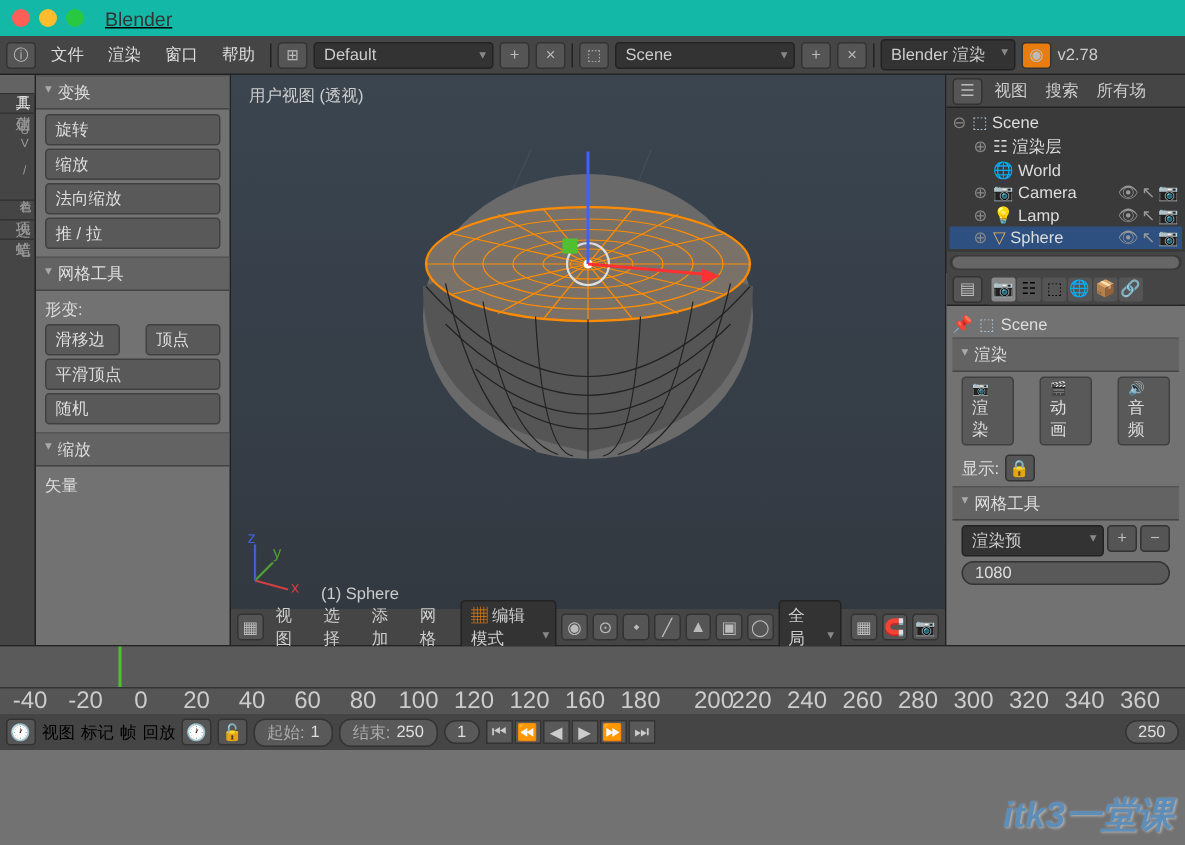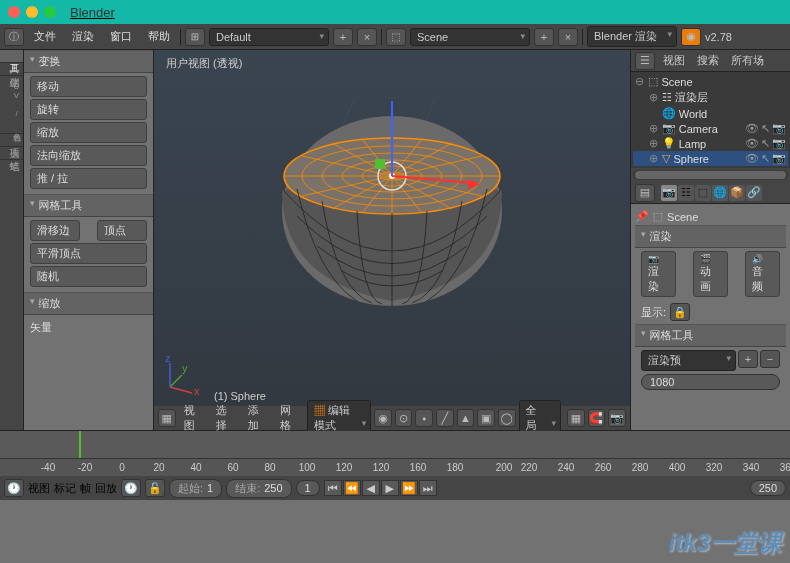--- a/index.html
+++ b/index.html
@@ -44,21 +44,21 @@
 .tree-icons { margin-left: auto; display: flex; gap: 2px; color: #999; }
 .props-area { flex: 1; background: #727272; overflow: hidden; }
 .props-tabs { display: flex; background: #454545; padding: 2px; gap: 1px; }
 .ptab { width: 16px; height: 16px; background: #555; border-radius: 2px; cursor: pointer; display: flex; align-items: center; justify-content: center; }
 .ptab.active { background: #888; }
 .props-body { padding: 4px; }
 .pin-row { display: flex; align-items: center; gap: 4px; color: #ddd; padding: 2px 0; }
 .timeline { height: 70px; background: #454545; display: flex; flex-direction: column; border-top: 1px solid #222; }
 .tl-canvas { flex: 1; background: #5a5a5a; position: relative; }
 .tl-ruler { height: 18px; background: #555; display: flex; align-items: center; position: relative; border-top: 1px solid #333; }
-.tl-tick { position: absolute; color: #ccc; font-size: 10px; transform: translateX(-50%); margin-left: 28px; }
+.tl-tick { position: absolute; color: #ccc; font-size: 16px; transform: translateX(-50%); }
 .tl-bottom { height: 24px; background: #454545; display: flex; align-items: center; gap: 4px; padding: 0 4px; }
 .numfield { background: #595959; color: #ddd; border: 1px solid #333; border-radius: 8px; padding: 1px 8px; display: flex; align-items: center; gap: 4px; }
 .numfield .lbl { color: #aaa; }
 .playbtns { display: flex; gap: 1px; }
 .playbtn { width: 18px; height: 16px; background: #595959; border: 1px solid #333; display: flex; align-items: center; justify-content: center; color: #ccc; cursor: pointer; }
 .sphere-svg { position: absolute; left: 50%; top: 45%; transform: translate(-50%, -50%); }
 .grid-svg { position: absolute; inset: 0; }
 .watermark { position: absolute; right: 8px; bottom: 4px; color: #4aa8ff; font-size: 24px; font-weight: bold; font-style: italic; opacity: 0.5; text-shadow: 1px 1px 2px #fff; }
 .scrollbar { height: 10px; background: #3a3a3a; border-radius: 5px; margin: 2px; position: relative; }
 .scrollbar::after { content: ''; position: absolute; left: 2px; right: 2px; top: 1px; bottom: 1px; background: #666; border-radius: 4px; }
@@ -110,30 +110,30 @@
     <div class="vtab" style="font-size:8px">UV / 着色</div>
     <div class="vtab">选项</div>
     <div class="vtab">蜡笔</div>
   </div>
 
   <div class="toolpanel">
     <div class="phead">
         <span>变换</span>
       </div>
     <div class="prow">
-      <button class="pbtn">移动</button>
       <button class="pbtn">旋转</button>
       <button class="pbtn">缩放</button>
       <button class="pbtn">法向缩放</button>
       <button class="pbtn">推 / 拉</button>
     </div>
     <div class="phead">
         <span>网格工具</span>
       </div>
     <div class="prow">
+      <div class="plabel">形变:</div>
       <div class="pbtn2">
         <button class="pbtn">滑移边</button>
         <button class="pbtn">顶点</button>
       </div>
       <button class="pbtn">平滑顶点</button>
       <button class="pbtn">随机</button>
     </div>
     <div class="phead">
         <span>缩放</span>
       </div>
@@ -351,21 +351,21 @@
     <span class="tl-tick" style="left:279px">100</span>
     <span class="tl-tick" style="left:316px">120</span>
     <span class="tl-tick" style="left:353px">120</span>
     <span class="tl-tick" style="left:390px">160</span>
     <span class="tl-tick" style="left:427px">180</span>
     <span class="tl-tick" style="left:476px">200</span>
     <span class="tl-tick" style="left:501px">220</span>
     <span class="tl-tick" style="left:538px">240</span>
     <span class="tl-tick" style="left:575px">260</span>
     <span class="tl-tick" style="left:612px">280</span>
-    <span class="tl-tick" style="left:649px">400</span>
+    <span class="tl-tick" style="left:649px">300</span>
     <span class="tl-tick" style="left:686px">320</span>
     <span class="tl-tick" style="left:723px">340</span>
     <span class="tl-tick" style="left:760px">360</span>
   </div>
   <div class="tl-bottom">
     <div class="iconbtn">🕐</div>
     <span class="menu">视图</span>
     <span class="menu">标记</span>
     <span class="menu">帧</span>
     <span class="menu">回放</span>

